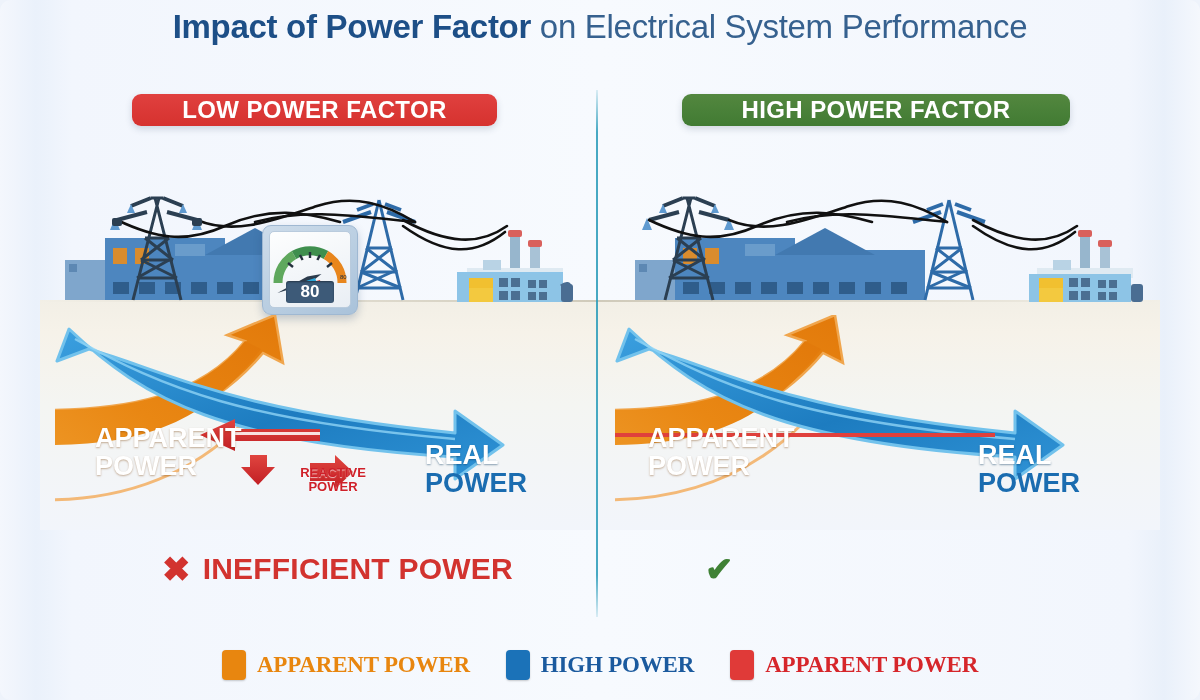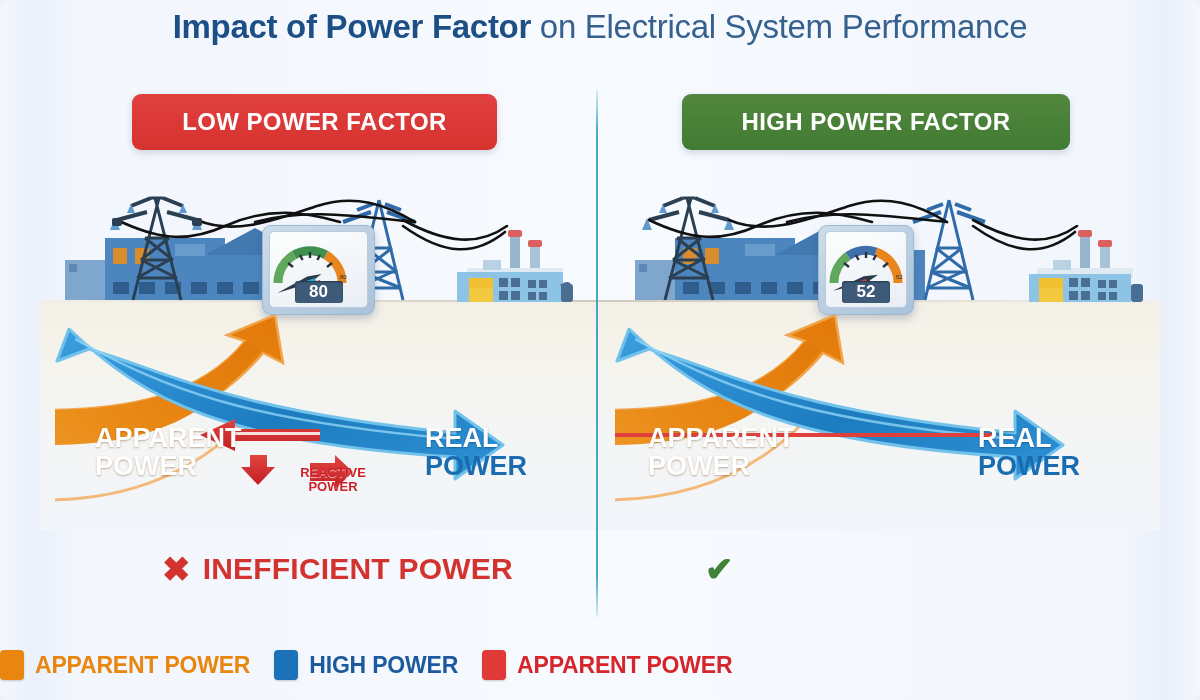--- a/index.html
+++ b/index.html
@@ -32,34 +32,34 @@
   }
   .title .bold{font-weight:bold;color:#1d4f87;}
   .title .reg{font-weight:normal;color:#36618f;}
   
   .divider{
     position:absolute;left:596px;top:90px;width:2px;height:527px;
     background:linear-gradient(to bottom,rgba(50,160,190,.15),rgba(40,155,185,.85) 8%,rgba(40,155,185,.85) 92%,rgba(50,160,190,.15));
   }
   
   .badge{
-    position:absolute;top:94px;height:56px;border-radius:9px;
+    position:absolute;top:94px;height:32px;border-radius:9px;
     display:flex;align-items:center;justify-content:center;
     color:#fff;font-weight:bold;font-size:24px;letter-spacing:.4px;
     box-shadow:0 3px 7px rgba(40,60,90,.18);
   }
   .badge.low{left:132px;width:365px;background:linear-gradient(to bottom,#e0403f,#d6322f);}
   .badge.high{left:682px;width:388px;background:linear-gradient(to bottom,#53873f,#417b33);}
   
   .scene{position:absolute;top:160px;height:150px;}
   .scene.left{left:55px;width:520px;}
   .scene.right{left:625px;width:520px;}
   
   .gauge{position:absolute;top:225px;width:96px;height:90px;}
-  .gauge.left{left:262px;padding-left:17px;}
+  .gauge.left{left:262px;}
   .gauge.right{left:818px;}
   .gauge-body{
     position:absolute;inset:0;border-radius:9px;
     background:linear-gradient(145deg,#cddcea,#a9c2da);
     box-shadow:0 4px 8px rgba(40,70,110,.25);
     border:1px solid #9fb8d2;
   }
   .gauge-face{
     position:absolute;left:7px;top:6px;right:7px;bottom:7px;border-radius:5px;
     background:linear-gradient(160deg,#fdfefe,#e9eef4);
@@ -71,39 +71,39 @@
     width:48px;height:22px;border-radius:3px;
     background:#3d5a78;color:#fff;font-weight:bold;font-size:17px;
     display:flex;align-items:center;justify-content:center;
     box-shadow:inset 0 1px 2px rgba(0,0,0,.4);
   }
   
   .plabel{position:absolute;font-weight:bold;line-height:1.02;}
   .plabel.apparent{
     color:#fff;font-size:27px;text-shadow:0 1px 2px rgba(120,60,0,.4);
   }
-  .plabel.real{font-size:27px;}
+  .plabel.real{font-size:27px;margin-top:17px;}
   .plabel.real .w{color:#fff;text-shadow:0 1px 2px rgba(0,50,90,.45);}
   .plabel.real .b{color:#1a6cb0;}
   .plabel.reactive{
     color:#cf2029;font-size:13px;text-align:center;line-height:1.05;
     text-shadow:0 1px 1px rgba(255,255,255,.7);
   }
   
   .status{
     position:absolute;top:552px;display:flex;align-items:center;gap:12px;
     font-weight:bold;font-size:30px;letter-spacing:.2px;
   }
   .status.bad{left:162px;color:#d2332f;}
   .status.good{left:705px;color:#3f8135;}
   .status .mark{font-size:34px;line-height:1;display:inline-block;}
   
   .legend{
     position:absolute;left:0;right:0;top:650px;
-    display:flex;align-items:center;justify-content:flex-start;gap:24px;
+    display:flex;align-items:center;justify-content:center;gap:36px;font-family:Liberation Serif, serif;
   }
   .legend-item{display:flex;align-items:center;gap:11px;}
   .legend-swatch{width:24px;height:30px;border-radius:4px;box-shadow:0 1px 2px rgba(0,0,0,.2);}
   .legend-label{font-weight:bold;font-size:23px;letter-spacing:-.2px;}
 </style>
 </head>
 <body>
 
 <div id="stage">
 
@@ -364,43 +364,20 @@
             <rect x="484" y="120" width="8" height="8"></rect>
           <rect x="473" y="132" width="8" height="8"></rect>
             <rect x="484" y="132" width="8" height="8"></rect>
         </g>
         <rect x="428" y="100" width="18" height="10" fill="#b9d3e5"></rect>
         <rect x="506" y="124" width="12" height="18" rx="3" fill="#4a6d92"></rect>
       </g>
     </svg>
   </div>
 
-  <div class="gauge right">
-    <div class="gauge-body"></div>
-    <div class="gauge-face"></div>
-    <svg width="96" height="90" viewBox="0 0 96 90">
-      <path d="M16 58 A32 32 0 0 1 30 31" stroke="#5fa85d" stroke-width="9" fill="none"></path>
-      <path d="M30 31 A32 32 0 0 1 58 27" stroke="#3f6fa8" stroke-width="9" fill="none"></path>
-      <path d="M58 27 A32 32 0 0 1 80 58" stroke="#e8861d" stroke-width="9" fill="none"></path>
-      <g stroke="#25313d" stroke-width="2.4">
-        <path d="M26 38 l5 4"></path>
-          <path d="M38 30 l2.6 5"></path>
-          <path d="M48 27 l0 6"></path>
-        <path d="M58 30 l-2.6 5"></path>
-          <path d="M70 38 l-5 4"></path>
-      </g>
-      <text x="78" y="54" font-size="6" fill="#25313d" font-family="Liberation Sans, sans-serif">52</text>
-      <g transform="rotate(-18 48 58)">
-        <path d="M48 58 L14 55 L48 51 L62 54 Z" fill="#2c3b4c"></path>
-      </g>
-      <circle cx="48" cy="56" r="4" fill="#2c3b4c"></circle>
-      <path d="M36 58 l12 -4 l1 4 z" fill="#d6413c"></path>
-    </svg>
-    <div class="gauge-readout">52</div>
-  </div>
 
   <svg style="position:absolute;left:615px;top:315px;" width="545" height="225" viewBox="0 0 545 225">
     <g>
       <path d="M-10 95
                C 70 95, 145 82, 190 26
                L172 20 L220 0 L228 48 L208 38
                C 156 100, 90 122, -10 122 Z" fill="url(#og)" stroke="#f0a64e" stroke-width="2.5"></path>
       <path d="M-10 185 L-10 95 C 70 95, 145 82, 190 26 L206 34 C 150 108, 90 130, -10 130 Z" fill="url(#og)"></path>
       <path d="M-10 95 L-10 185 C 60 185, 130 165, 186 110" fill="none" stroke="#f3b978" stroke-width="3"></path>
     </g>

